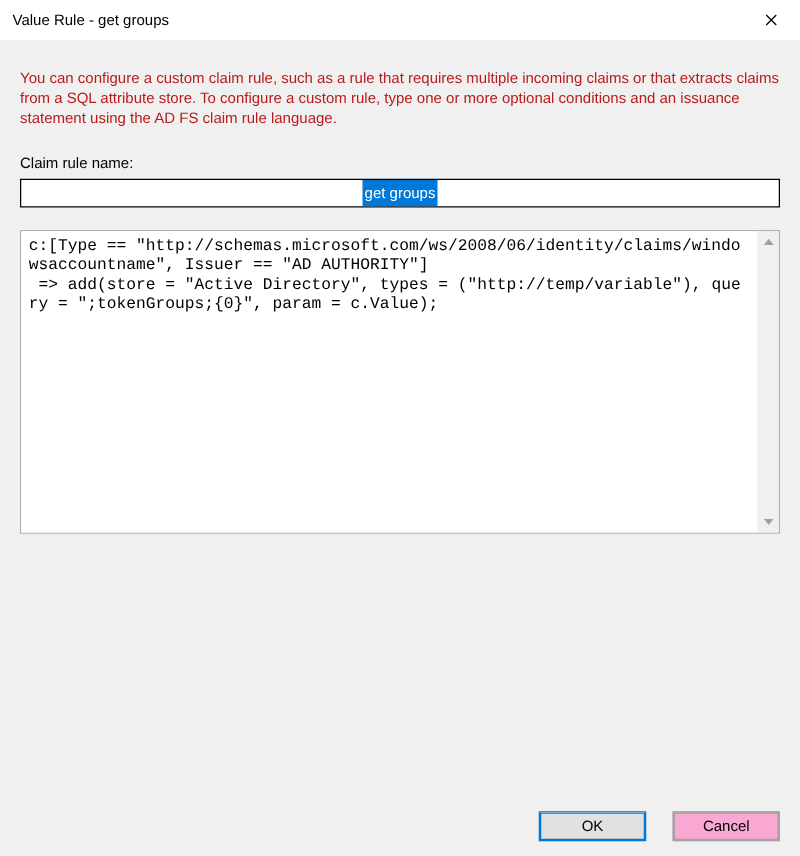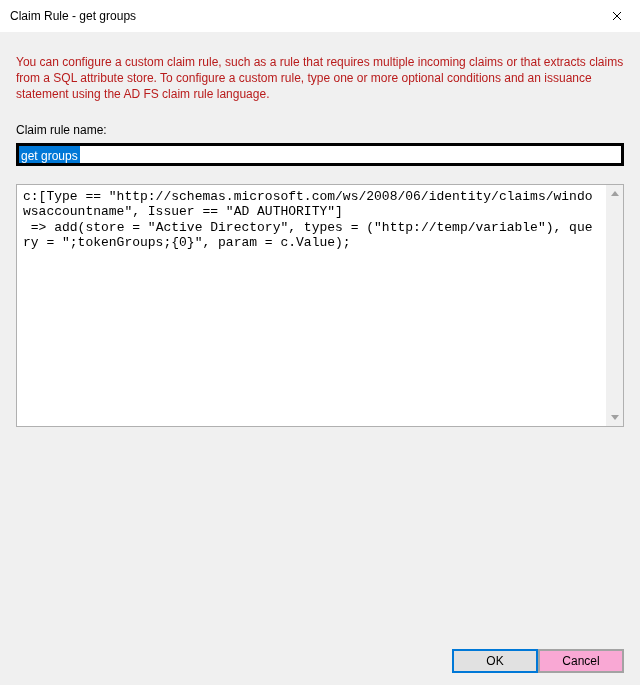--- a/index.html
+++ b/index.html
@@ -44,25 +44,26 @@
       margin-bottom: 6px;
     }
     .rule-name-wrap {
       position: relative;
       width: 100%;
       margin-bottom: 18px;
     }
     .rule-name-box {
       width: 100%;
       height: 23px;
-      border: 3px solid #000000;
+      border: 1px solid #000000;
       background: #fff;
       padding: 0;
       display: flex;
       align-items: stretch;
+      justify-content: center;
     }
     .rule-name-box span.sel {
       background: #0078d7;
       color: #fff;
       padding: 2px 2px;
       font-size: 12px;
       line-height: 17px;
     }
     .template-line {
       font-size: 12px;
@@ -108,21 +109,21 @@
       display: flex; align-items: center; justify-content: center;
       color: #606060;
       cursor: pointer;
       font-size: 9px;
     }
     .button-row {
       position: absolute;
       bottom: 12px;
       right: 16px;
       display: flex;
-      gap: 0;
+      gap: 21px;
       margin-top: 38px;
     }
     .btn {
       width: 86px;
       height: 24px;
       font-size: 12px;
       font-family: "Segoe UI", Tahoma, sans-serif;
       border: 2px solid #a3a3a3;
       background: #f9a8d4;
       cursor: pointer;
@@ -130,21 +131,21 @@
     .btn.primary {
       border: 1px solid #0078d7;
       background: #e1e1e1;
       box-shadow: inset 0 0 0 1px #0078d7;
     }
   </style>
 </head>
 <body>
 
 <div class="titlebar">
-  <span class="titlebar-text">Claim Rule - get groups</span>
+  <span class="titlebar-text">Value Rule - get groups</span>
   <div class="close-btn">
     <svg viewBox="0 0 10 10">
         <path d="M1 1 L9 9 M9 1 L1 9" stroke="#000" stroke-width="1"></path>
       </svg>
   </div>
 </div>
 
 <div class="content">
   <div class="description">You can configure a custom claim rule, such as a rule that requires multiple incoming claims or that extracts claims from a SQL attribute store. To configure a custom rule, type one or more optional conditions and an issuance statement using the AD FS claim rule language.</div>
 

